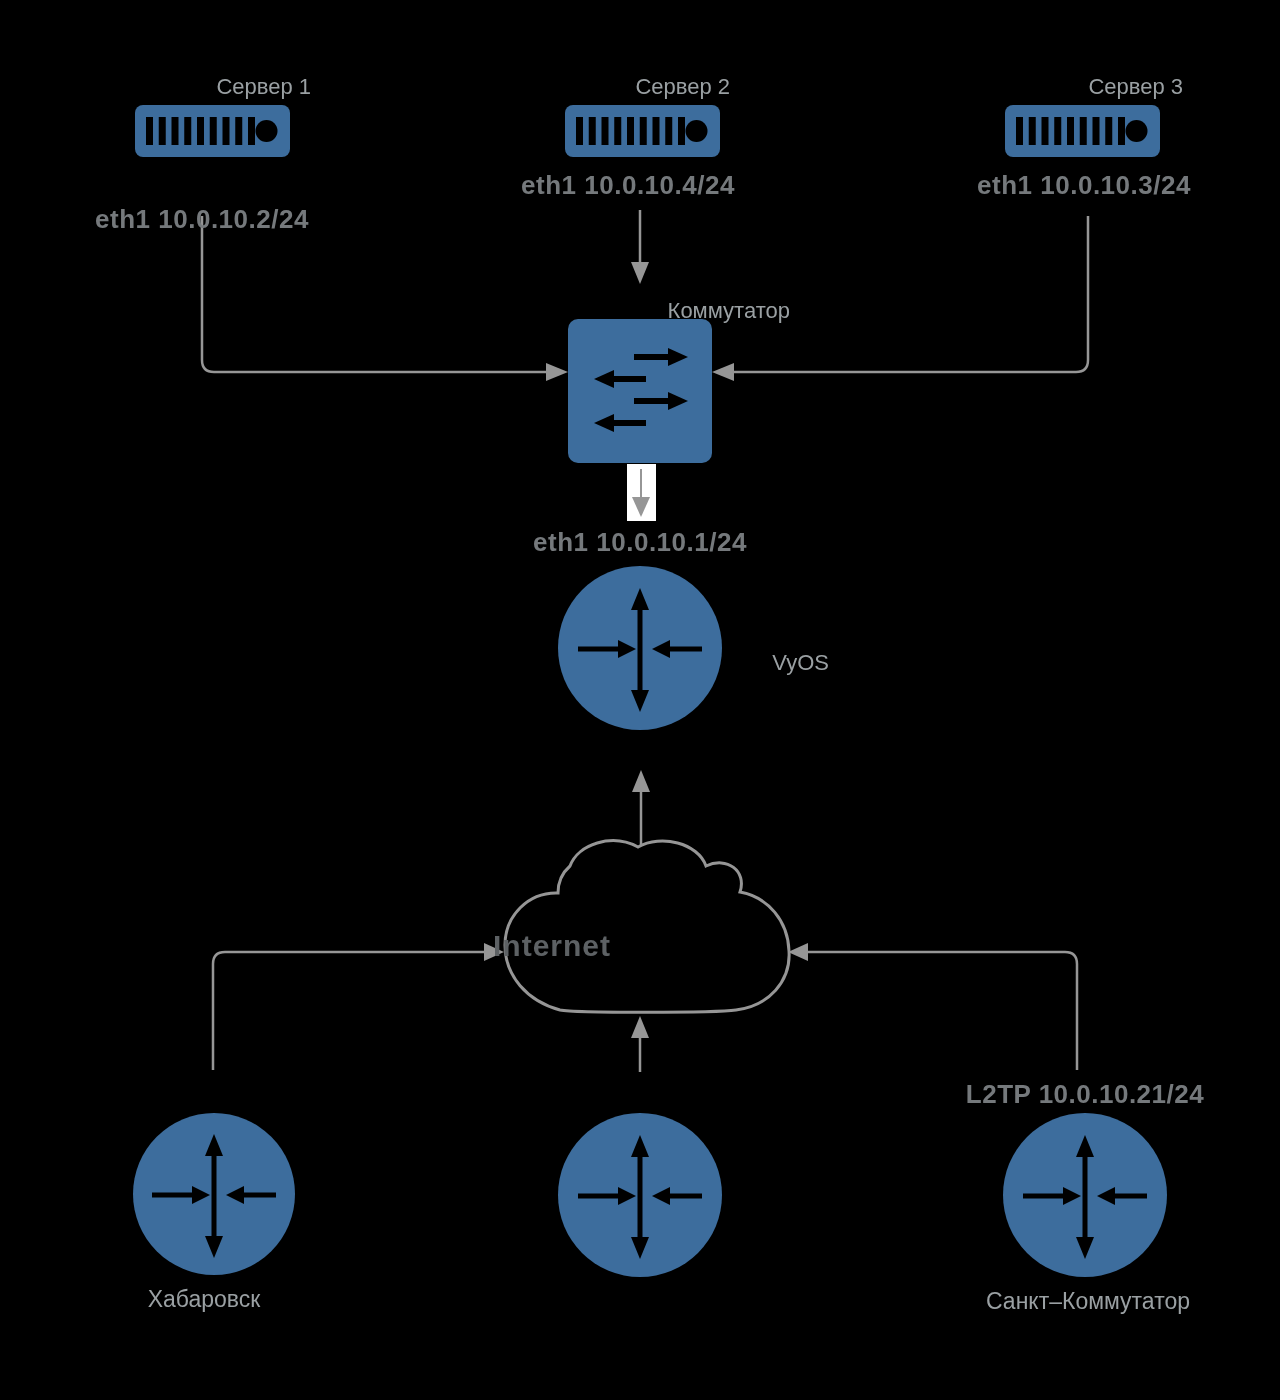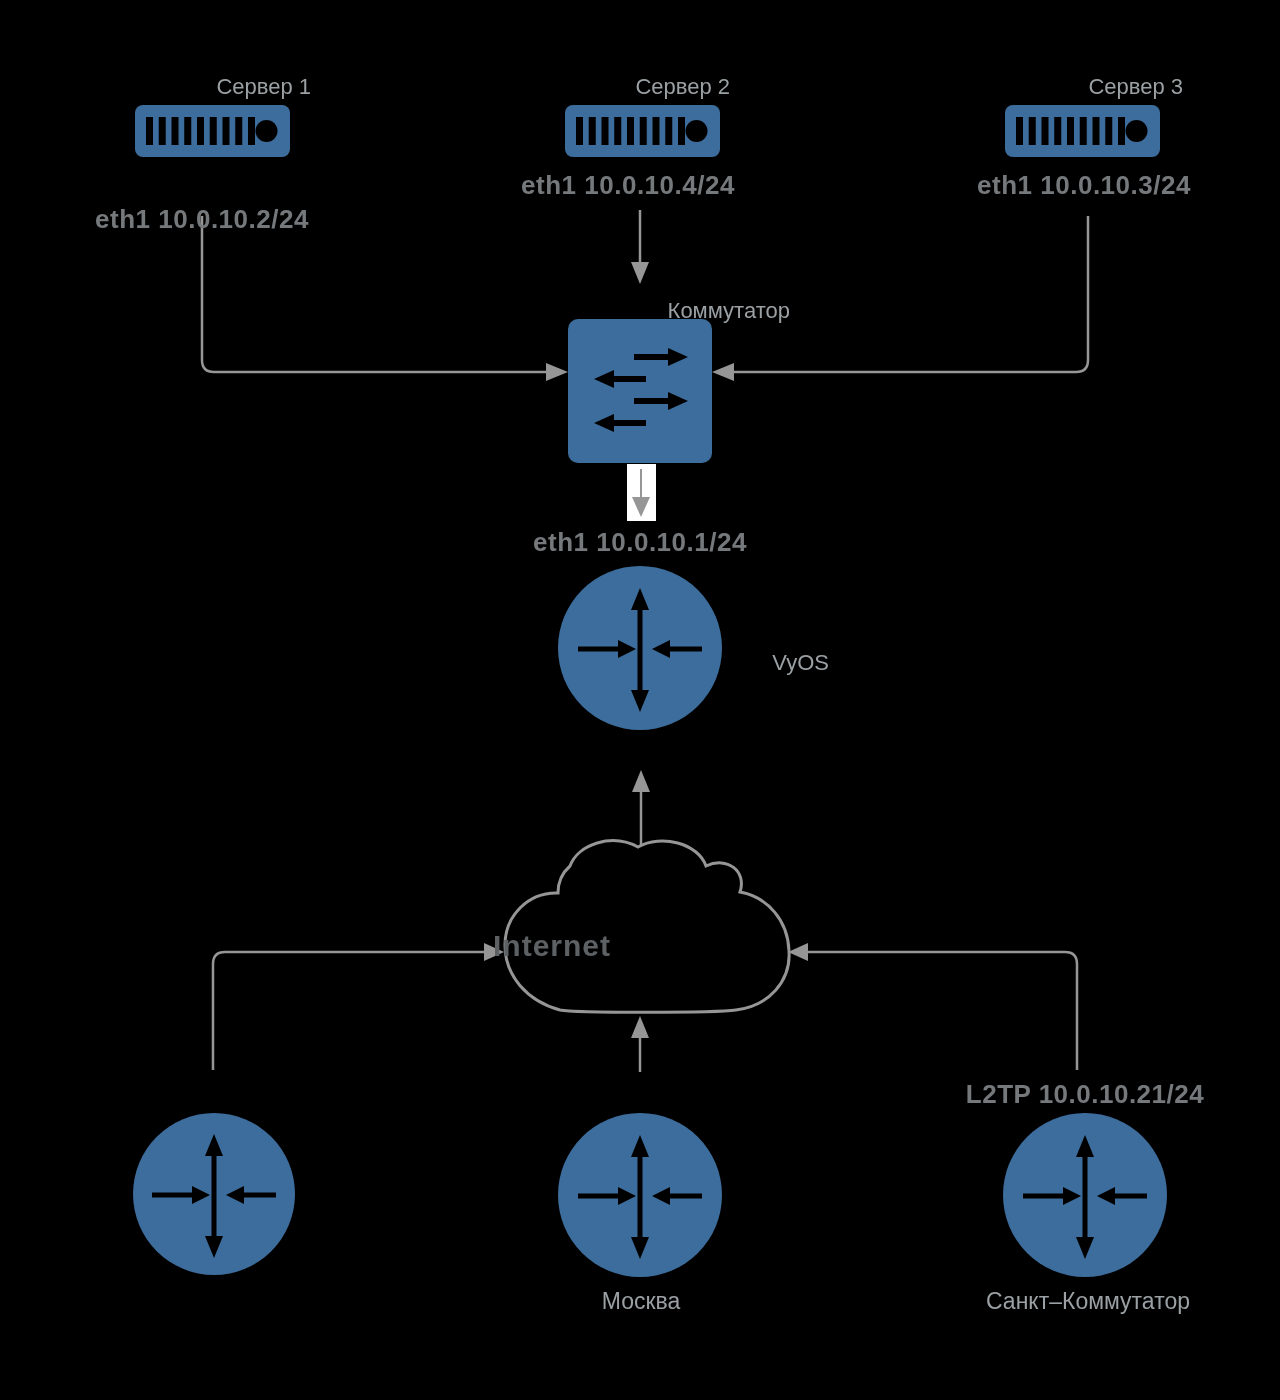--- a/index.html
+++ b/index.html
@@ -155,16 +155,16 @@
 
   <div class="lbl" style="left:490px;top:284px;width:300px;margin-top:14px;">Коммутатор</div>
 
   <div class="eth" style="left:440px;top:527px;width:400px;">eth1 10.0.10.1/24</div>
   <div class="lbl" style="left:709px;top:634px;width:120px;margin-top:16px;">VyOS</div>
 
   <div class="inet" style="left:493px;top:929px;width:300px;">Internet</div>
 
   <div class="eth" style="left:885px;top:1079px;width:400px;">L2TP 10.0.10.21/24</div>
 
-  <div class="city" style="left:491px;top:1288px;width:300px;">Москва</div>
+  <div class="city" style="left:54px;top:1286px;width:300px;">Хабаровск</div>
   <div class="city" style="left:938px;top:1288px;width:300px;">Санкт–Коммутатор</div>
 
 </div>
 
 </body></html>

